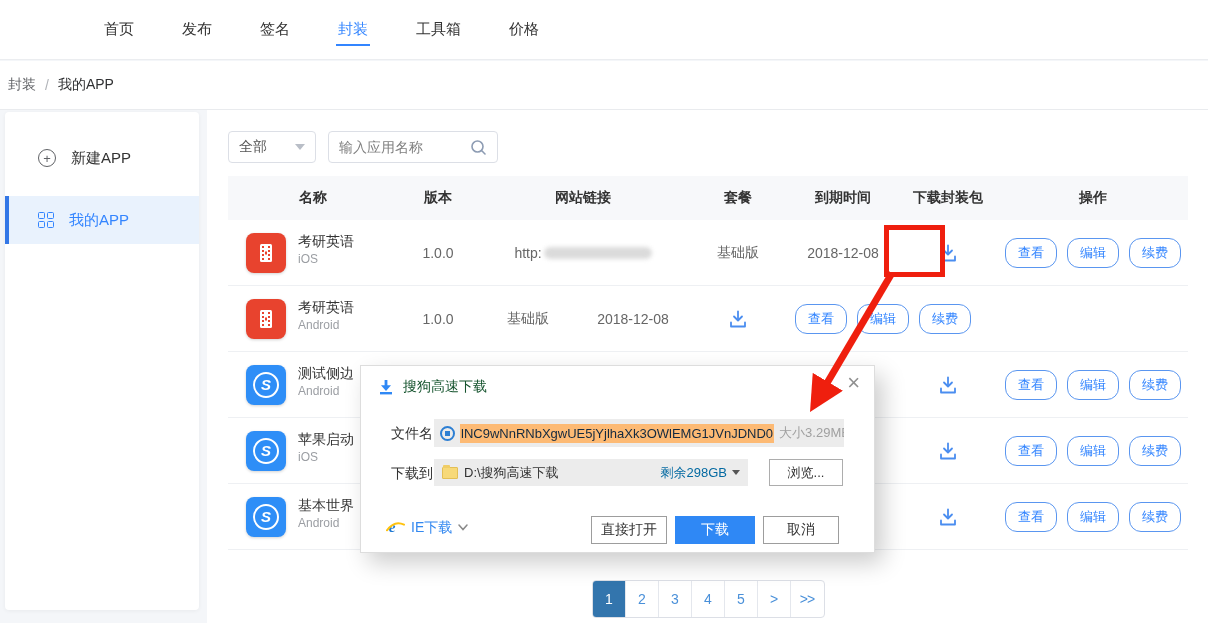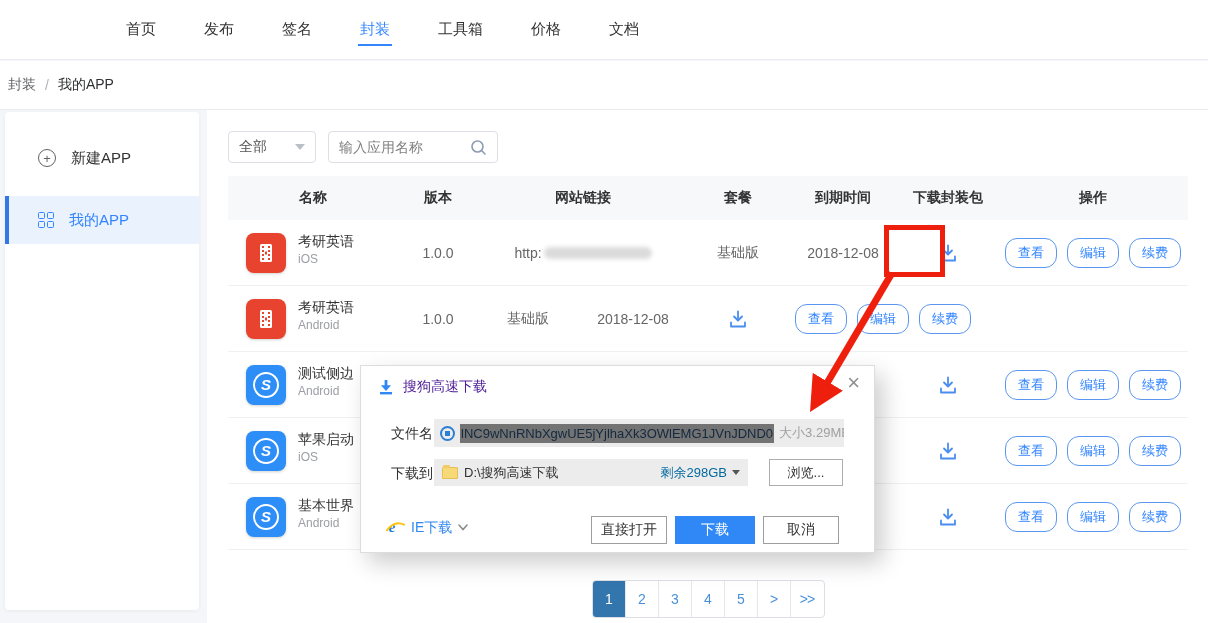--- a/index.html
+++ b/index.html
@@ -2,21 +2,21 @@
 <html><head>
 <meta charset="utf-8">
 <style>
   * { margin:0; padding:0; box-sizing:border-box; }
   html,body { background:#e9ebee; }
   body { font-family:"Liberation Sans","DejaVu Sans",sans-serif; }
   .page { position:relative; width:1208px; height:623px; background:#f4f6f9; overflow:hidden; margin:0 auto; }
 
   
   .topbar { position:absolute; top:0; left:0; width:100%; height:60px; background:#fff; border-bottom:1px solid #ebedf0; z-index:2; }
-  .nav { display:flex; align-items:stretch; height:100%; padding-left:102px; }
+  .nav { display:flex; align-items:stretch; height:100%; padding-left:80px; }
   .nav-item { position:relative; display:flex; align-items:center; padding:0 24px; font-size:15px; color:#333; cursor:pointer; }
   .nav-item.active { color:#3385ff; }
   .nav-item.active::after { content:""; position:absolute; left:22px; right:22px; bottom:13px; height:2px; background:#3385ff; }
 
   
   .crumb-bar { position:absolute; top:61px; left:0; width:100%; height:49px; background:#fff; border-bottom:1px solid #e9ebee; display:flex; align-items:center; padding-left:8px; font-size:14px; z-index:1; }
   .crumb-section { color:#606266; }
   .crumb-sep { color:#b0b3b8; margin:0 9px; }
   .crumb-current { color:#303133; }
 
@@ -58,27 +58,27 @@
 
   
   .pagination { position:absolute; left:21px; top:470px; width:960px; display:flex; justify-content:center; }
   .pg { display:flex; border:1px solid #dcdfe6; border-radius:4px; overflow:hidden; background:#fff; }
   .pg-item { width:33px; height:36px; display:flex; align-items:center; justify-content:center; font-size:14px; color:#4a90d9; border-right:1px solid #e4e7ed; cursor:pointer; letter-spacing:-1px; }
   .pg-item:last-child { border-right:none; }
   .pg-item.active { background:#3375ad; color:#fff; }
 
   
   .dialog { position:absolute; left:360px; top:365px; width:515px; height:188px; background:#fff; border:1px solid #ddd; box-shadow:8px 10px 22px rgba(0,0,0,.20); z-index:5; }
-  .dlg-title { position:absolute; top:12px; left:17px; display:flex; align-items:center; gap:9px; font-size:14px; color:#4c1d95; }
+  .dlg-title { position:absolute; top:12px; left:17px; display:flex; align-items:center; gap:9px; font-size:14px; color:#14532d; }
   .dlg-close { position:absolute; top:6px; right:14px; font-size:22px; color:#909090; cursor:pointer; line-height:1; font-weight:300; }
   .dlg-label { position:absolute; font-size:14px; color:#333; }
   .fname-field { position:absolute; left:73px; top:53px; width:410px; height:28px; background:#ececec; display:flex; align-items:center; padding:0 6px; gap:5px; overflow:hidden; cursor:text; }
   .ftype-ic { width:15px; height:15px; border:2px solid #2d7fd3; border-radius:50%; flex:none; display:flex; align-items:center; justify-content:center; }
   .ftype-ic i { width:5px; height:5px; background:#2d7fd3; display:block; }
-  .sel-text { background:#737373; color:#13293f; font-size:13px; padding:2px 1px; white-space:nowrap; }
+  .sel-text { background:#fdba74; color:#13293f; font-size:13px; padding:2px 1px; white-space:nowrap; }
   .fsize { color:#a0a0a0; font-size:13px; white-space:nowrap; }
   .dest-field { position:absolute; left:73px; top:93px; width:314px; height:27px; background:#ececec; display:flex; align-items:center; padding:0 8px; gap:6px; font-size:13px; color:#333; cursor:default; }
   .folder-ic { width:16px; height:12px; background:#f7d978; border:1px solid #e3bf55; border-radius:1px; position:relative; flex:none; }
   .folder-ic::before { content:""; position:absolute; top:-3px; left:0; width:7px; height:3px; background:#f0cd66; border-radius:1px 1px 0 0; }
   .free-wrap { margin-left:auto; display:flex; align-items:center; gap:5px; }
   .free-txt { color:#0369a1; font-size:13px; white-space:nowrap; }
   .caret-sm { width:0; height:0; border-left:4px solid transparent; border-right:4px solid transparent; border-top:5px solid #555; }
   .browse-btn { position:absolute; left:408px; top:93px; width:74px; height:27px; background:#fff; border:1px solid #adadad; font-size:13px; color:#333; display:flex; align-items:center; justify-content:center; cursor:pointer; }
   .ie-wrap { position:absolute; left:25px; top:152px; display:flex; align-items:center; gap:6px; cursor:pointer; }
   .ie-label { color:#3388f0; font-size:14px; }
@@ -99,21 +99,20 @@
 <div class="page">
 
   <div class="topbar">
     <div class="nav">
       <div class="nav-item">首页</div>
       <div class="nav-item">发布</div>
       <div class="nav-item">签名</div>
       <div class="nav-item active">封装</div>
       <div class="nav-item">工具箱</div>
       <div class="nav-item">价格</div>
-      <div class="nav-item">文档</div>
     </div>
   </div>
 
   <div class="crumb-bar">
     <span class="crumb-section">封装</span>
     <span class="crumb-sep">/</span>
     <span class="crumb-current">我的APP</span>
   </div>
 
   <div class="sidebar">

